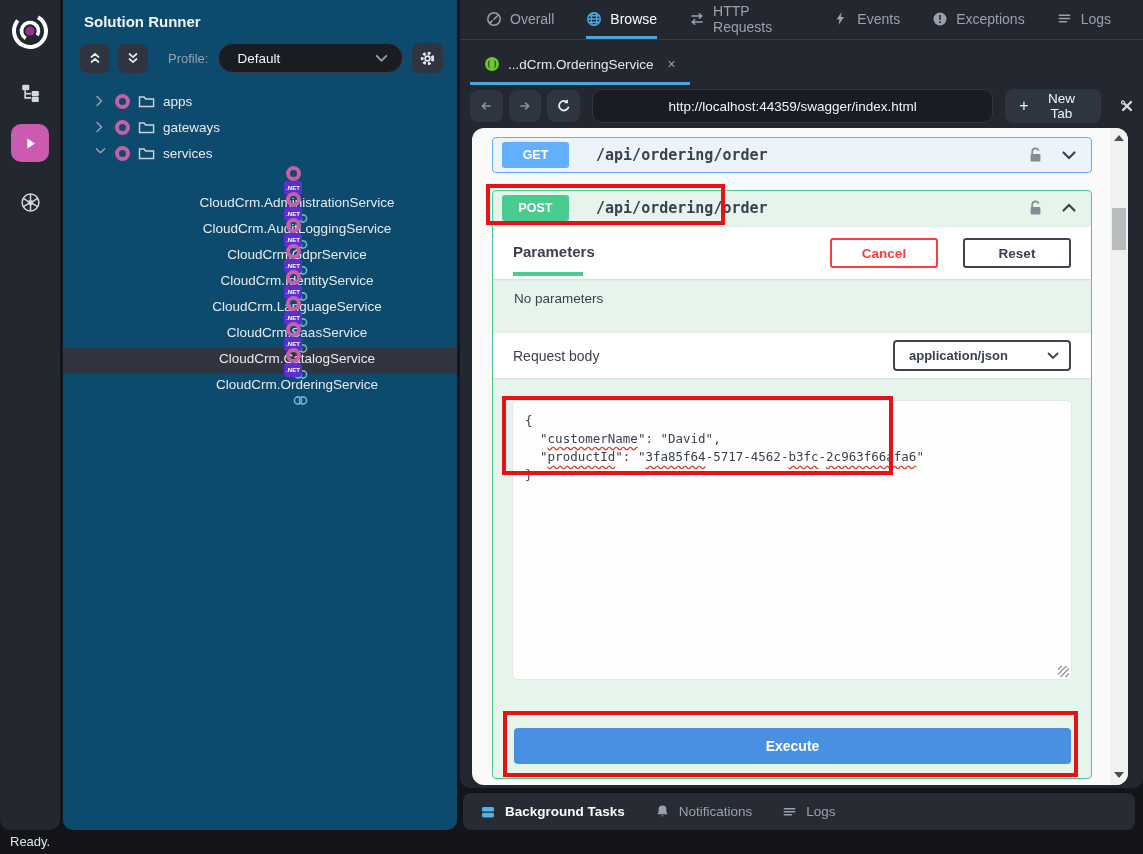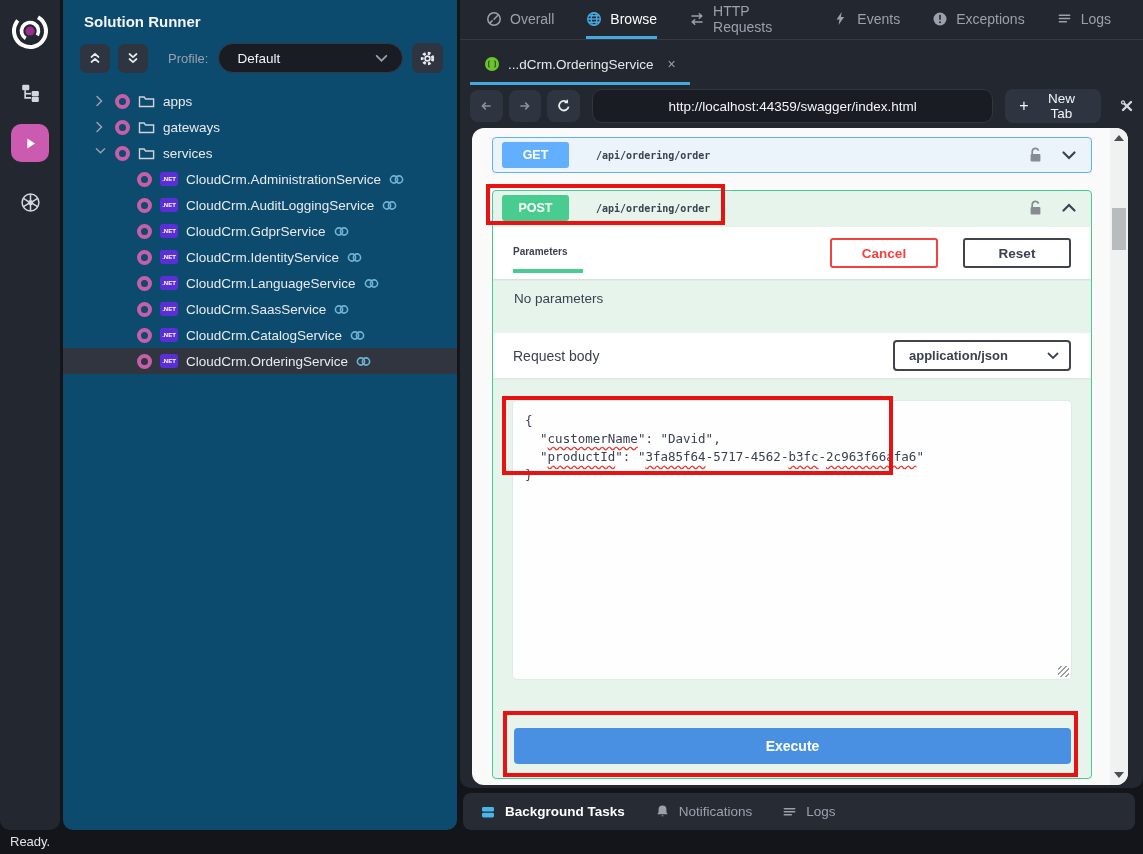--- a/index.html
+++ b/index.html
@@ -27,21 +27,21 @@
                     display:flex; align-items:center; padding:0 14px 0 18px; color:#f2f4f7; font-size:13.5px;
                     cursor:pointer; }
   .profile-select .grow { flex:1; }
   .gear-btn { width:31px; height:30px; background:#2e3440; border:none; border-radius:7px; margin-left:9px;
               color:#e8eaee; display:flex; align-items:center; justify-content:center; cursor:pointer; }
 
   .tree { position:absolute; left:0; top:88px; right:0; }
   .trow { height:26px; display:flex; align-items:center; font-size:13.5px; color:#e8eaee; cursor:pointer; }
   .trow.root { background:#2b303b; padding-left:30px; }
   .trow.folder { padding-left:32px; }
-  .trow.svc { padding-left:74px; }
+  .trow.svc { padding-left:74px;flex-direction:column; }
   .trow.selected { background:#303540; }
   .chev { width:12px; height:12px; color:#9aa1ad; margin-right:8px; flex:none; }
   .dot { width:15px; height:15px; border:4.5px solid #c75fa8; border-radius:50%; margin-right:8px; flex:none; }
   .tico { width:17px; height:17px; margin-right:8px; color:#cfd3da; flex:none; }
   .net-badge { width:18px; height:14px; background:#5b2ed6; border-radius:3px; color:#fff; font-size:6px;
                font-weight:bold; display:flex; align-items:center; justify-content:center; margin-right:8px; flex:none; }
   .link-ico { width:17px; height:17px; margin-left:7px; color:#6fb3d2; flex:none; }
 
   
   .main { position:absolute; left:460px; top:0; width:683px; height:788px; background:#23272f;
@@ -84,28 +84,28 @@
   .sc-dn { bottom:7px; border-top:6px solid #4a4f57; }
 
   .opblock { position:absolute; left:20px; width:600px; border-radius:4px; }
   .get-block { top:9px; height:36px; background:#ebf3fb; border:1px solid #61affe; }
   .post-block { top:62px; height:589px; background:#e6f4ec; border:1px solid #49cc90; }
   .op-head { height:34px; display:flex; align-items:center; padding:0 12px 0 9px; cursor:pointer; }
   .method-badge { width:67px; height:26px; border-radius:3px; color:#fff; font-weight:bold; font-size:12.5px;
                   display:flex; align-items:center; justify-content:center; flex:none; }
   .badge-get { background:#61affe; }
   .badge-post { background:#49cc90; }
-  .op-path { font-family:"DejaVu Sans Mono", monospace; font-size:10px; font-weight:bold; color:#3b4151;
+  .op-path { font-family:"DejaVu Sans Mono", monospace; font-size:15px; font-weight:bold; color:#3b4151;
              margin-left:27px; flex:1; }
   .lock-ico { width:15px; height:17px; color:#878c93; margin-right:16px; cursor:pointer; }
   .op-chev { width:20px; height:20px; color:#3b4151; cursor:pointer; }
 
   .sec-head { position:absolute; left:0; right:0; top:36px; height:52px; background:#ffffff;
               display:flex; align-items:center; padding:0 20px; box-shadow:0 1px 2px rgba(0,0,0,.1); }
-  .params-title { font-size:10px; font-weight:bold; color:#3b4151; position:relative; padding-bottom:4px; }
+  .params-title { font-size:15px; font-weight:bold; color:#3b4151; position:relative; padding-bottom:4px; }
   .params-underline { position:absolute; left:0; bottom:-12px; width:70px; height:4px; background:#49cc90; }
   .sec-spacer { flex:1; }
   .btn-cancel { width:108px; height:30px; background:#fff; border:2px solid #f93e3e; color:#f93e3e;
                 border-radius:3px; font-weight:bold; font-size:13.5px; cursor:pointer; }
   .btn-reset { width:108px; height:30px; background:#fff; border:2px solid #41444e; color:#3b4151;
                border-radius:3px; font-weight:bold; font-size:13.5px; margin-left:25px; cursor:pointer; }
 
   .no-params { position:absolute; left:0; right:0; top:88px; height:38px; display:flex; align-items:center;
                padding:0 21px; color:#3b4151; font-size:13.5px; }
   .req-head { position:absolute; left:0; right:0; top:142px; height:45px; background:#ffffff; display:flex;

